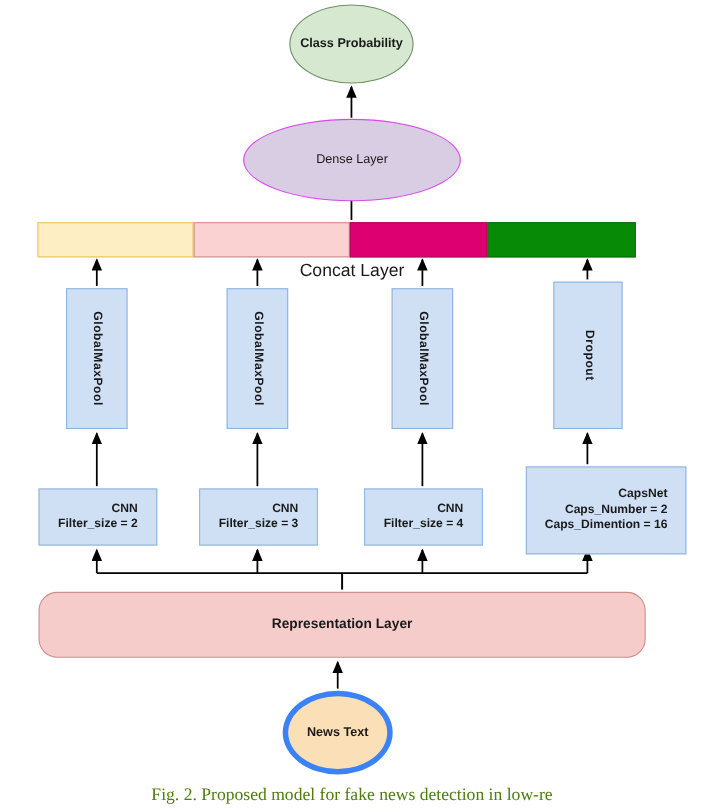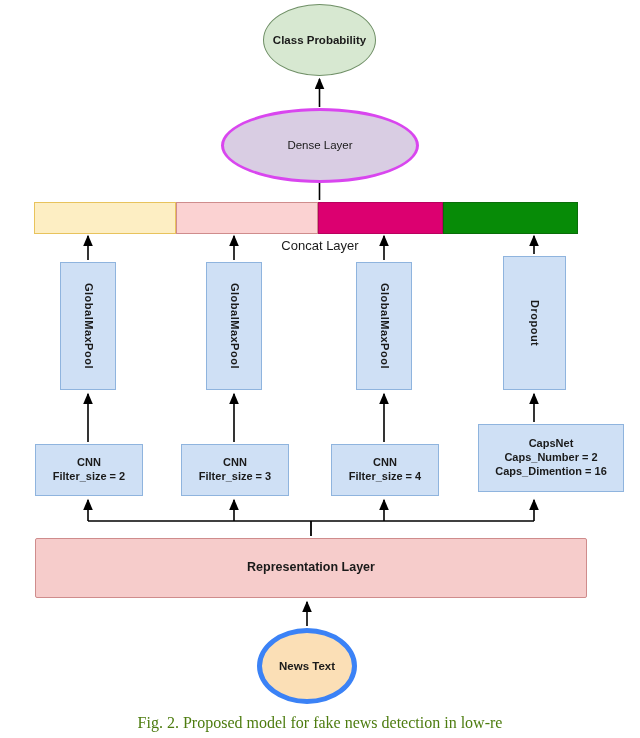--- a/index.html
+++ b/index.html
@@ -3,52 +3,52 @@
 <meta charset="utf-8">
 <style>
   html,body{margin:0;padding:0;background:#ffffff;}
   body{
     font-family:"Liberation Sans","DejaVu Sans",sans-serif;
     width:640px;height:738px;position:relative;overflow:hidden;
     color:#111;
   }
   #canvas{position:absolute;left:0;top:0;width:640px;height:738px;}
   .node{position:absolute;box-sizing:border-box;display:flex;align-items:center;
-        justify-content:center;text-align:center;line-height:1.25;}
+        justify-content:center;text-align:right;line-height:1.25;}
   .ellipse{border-radius:50%;}
   .rect{}
   .lbl{white-space:pre-line;}
 
   
   .n-class{
     left:263px;top:4px;width:113px;height:72px;
     background:#d7e8d1;border:1px solid #6f8f66;
     font-size:11.5px;font-weight:bold;color:#1a1a1a;
   }
   .n-dense{
     left:221px;top:108px;width:198px;height:75px;
-    background:#d9cde3;border:3px solid #d946ef;
+    background:#d9cde3;border:1px solid #d946ef;
     font-size:11.5px;color:#1a1a1a;
   }
   .n-news{
     left:257px;top:628px;width:100px;height:76px;
     background:#fbdfb6;border:5px solid #3b82f6;
     font-size:11.5px;font-weight:bold;color:#1a1a1a;
   }
 
   
   .seg{position:absolute;top:202px;height:32px;box-sizing:border-box;}
   .seg-a{left:34px;width:142px;background:#fdeec3;border:1px solid #e8c35c;}
   .seg-b{left:176px;width:142px;background:#fbd2d2;border:1px solid #cf8c8c;}
   .seg-c{left:318px;width:125px;background:#dc0070;border:1px solid #b8005e;}
   .seg-d{left:443px;width:135px;background:#078b07;border:1px solid #0a6d0a;}
 
   .concat-label{
     position:absolute;left:258px;top:238px;width:124px;
-    font-size:13px;text-align:center;color:#1a1a1a;
+    font-size:16px;text-align:center;color:#1a1a1a;
   }
 
   
   .vbox{
     background:#cfe0f5;border:1px solid #8fb4de;
     font-size:11px;font-weight:bold;color:#1a1a1a;
     writing-mode:vertical-rl;letter-spacing:0.5px;
   }
   .v1{left:60px;top:262px;width:56px;height:128px;}
   .v2{left:206px;top:262px;width:56px;height:128px;}
@@ -56,24 +56,24 @@
   .v4{left:503px;top:256px;width:63px;height:134px;}
 
   
   .hbox{
     background:#cfe0f5;border:1px solid #8fb4de;
     font-size:11px;font-weight:bold;color:#1a1a1a;
   }
   .c1{left:35px;top:444px;width:108px;height:52px;}
   .c2{left:181px;top:444px;width:108px;height:52px;}
   .c3{left:331px;top:444px;width:108px;height:52px;}
-  .c4{left:478px;top:424px;width:146px;height:68px;}
+  .c4{left:478px;top:424px;width:146px;height:80px;}
 
   .repr{
-    left:35px;top:538px;width:552px;height:60px;border-radius:2px;
+    left:35px;top:538px;width:552px;height:60px;border-radius:17px;
     background:#f6cccb;border:1px solid #cf8c8c;
     font-size:12.5px;font-weight:bold;color:#1a1a1a;
   }
 
   .caption{
     position:absolute;left:0;top:714px;width:640px;text-align:center;
     font-family:"Liberation Serif","DejaVu Serif",serif;
     font-size:16px;color:#4d7c0f;white-space:nowrap;overflow:hidden;
   }
 </style>

